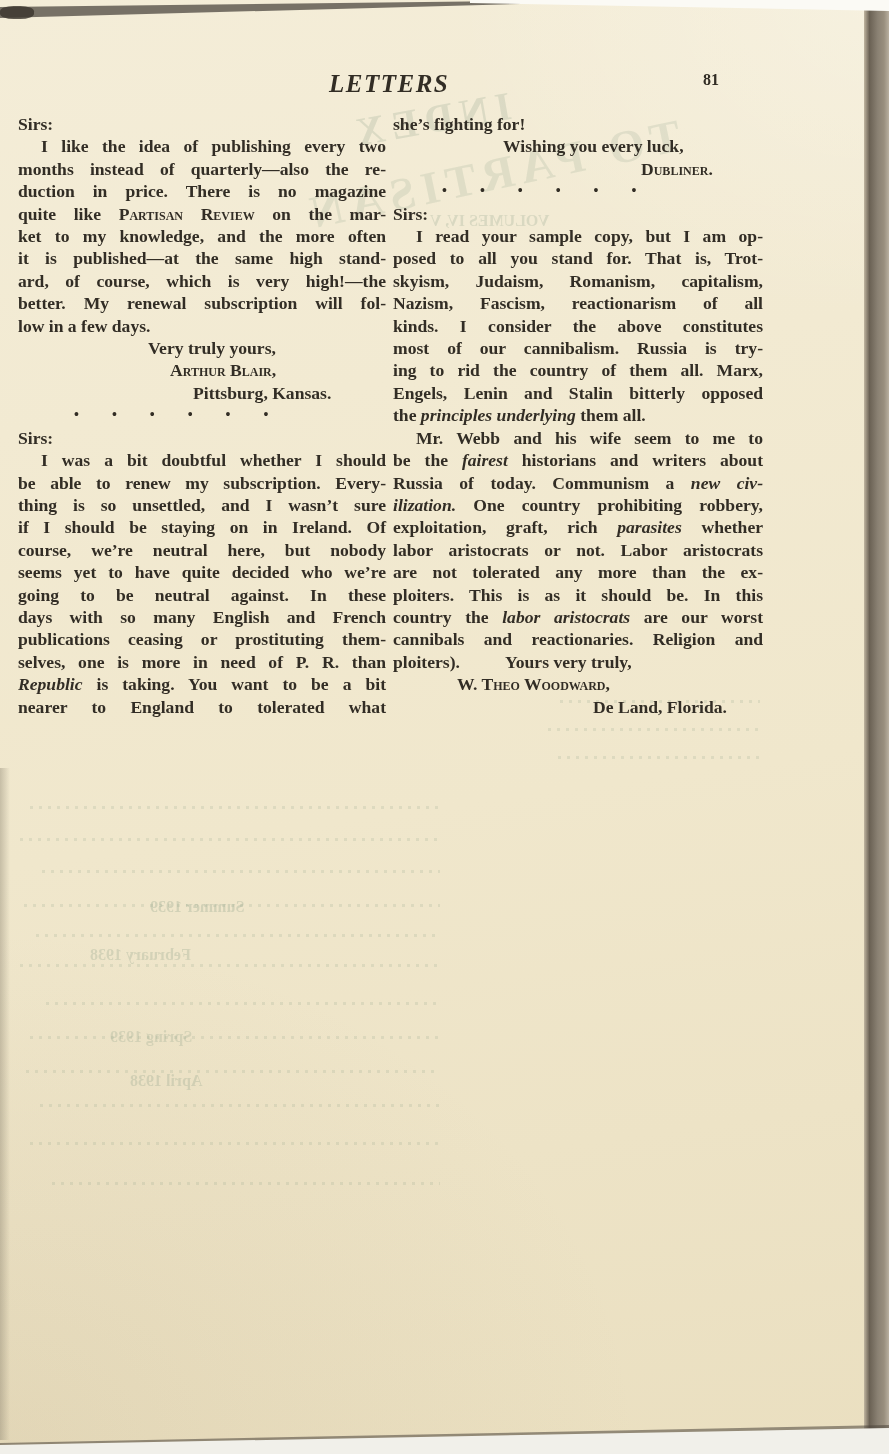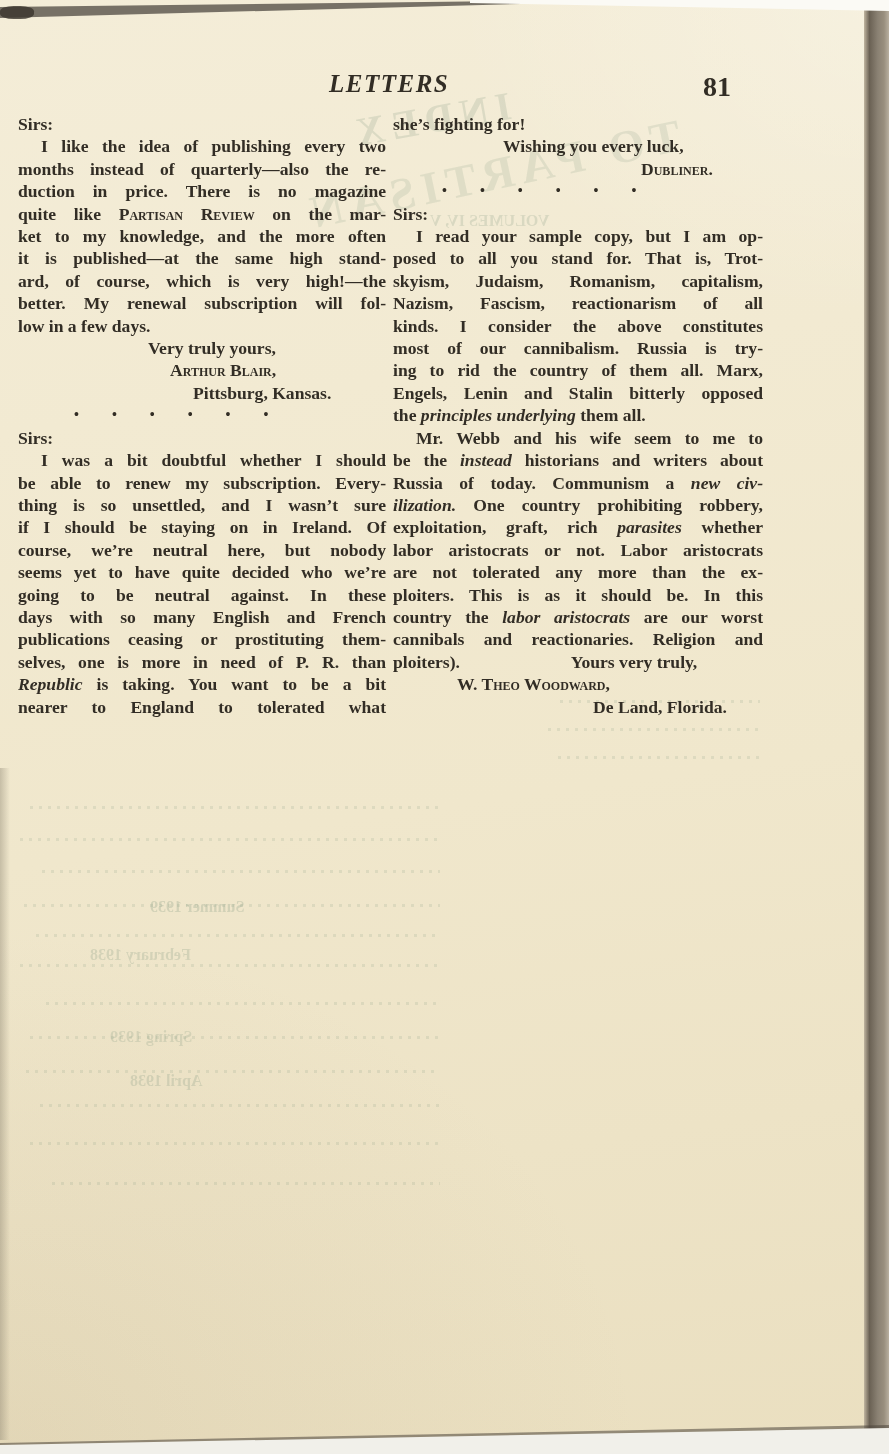--- a/index.html
+++ b/index.html
@@ -71,21 +71,21 @@
     position:absolute;height:3px;opacity:.30;
     background:repeating-linear-gradient(90deg,rgba(125,150,125,0.55) 0 3px,rgba(0,0,0,0) 3px 9px);
   }
   
   .header-title{
     position:absolute;left:329px;top:70px;z-index:2;
     font-style:italic;font-weight:bold;font-size:25px;letter-spacing:1.5px;color:var(--ink);
   }
   .page-number{
     position:absolute;left:703px;top:71px;z-index:2;
-    font-weight:bold;font-size:28px;color:var(--ink);
+    font-weight:bold;font-size:16px;color:var(--ink);
   }
   .col{
     position:absolute;top:113px;z-index:2;
     font-size:17.6px;line-height:22.4px;font-weight:bold;color:var(--ink);
   }
   .col-left{left:18px;width:368px;}
   .col-right{left:393px;width:370px;}
   .line{min-height:22.4px;}
   .just{text-align:justify;text-align-last:justify;}
   .indent{text-indent:23px;}
@@ -184,33 +184,33 @@
         <div class="line just">skyism, Judaism, Romanism, capitalism,</div>
         <div class="line just">Nazism, Fascism, reactionarism of all</div>
         <div class="line just">kinds. I consider the above constitutes</div>
         <div class="line just">most of our cannibalism. Russia is try-</div>
         <div class="line just">ing to rid the country of them all. Marx,</div>
         <div class="line just">Engels, Lenin and Stalin bitterly opposed</div>
         <div class="line">the <span class="it">principles underlying</span> them all.</div>
       </div>
       <div class="block para">
         <div class="line indent just">Mr. Webb and his wife seem to me to</div>
-        <div class="line just">be the <span class="it">instead</span> historians and writers about</div>
+        <div class="line just">be the <span class="it">fairest</span> historians and writers about</div>
         <div class="line just">Russia of today. Communism a <span class="it">new civ-</span></div>
         <div class="line just"><span class="it">ilization.</span> One country prohibiting robbery,</div>
         <div class="line just">exploitation, graft, rich <span class="it">parasites</span> whether</div>
         <div class="line just">labor aristocrats or not. Labor aristocrats</div>
         <div class="line just">are not tolerated any more than the ex-</div>
         <div class="line just">ploiters. This is as it should be. In this</div>
         <div class="line just">country the <span class="it">labor aristocrats</span> are our worst</div>
         <div class="line just">cannibals and reactionaries. Religion and</div>
         <div class="line">ploiters).</div>
       </div>
       <div class="block sign">
-        <div class="line" style="margin-left: 112px; margin-top: -22.4px; text-align: center;">Yours very truly,</div>
+        <div class="line" style="margin-left: 112px; margin-top: -22.4px;">Yours very truly,</div>
         <div class="line" style="margin-left: 64px;"><span class="sc">W. Theo Woodward,</span></div>
         <div class="line" style="margin-left: 200px;">De Land, Florida.</div>
       </div>
     </div>
 
   <div class="edge-left-shadow"></div>
   <div class="edge-right-band"></div>
   <div class="edge-top-dark"></div>
   <div class="edge-top-blob"></div>
   <div class="edge-top-white"></div>

